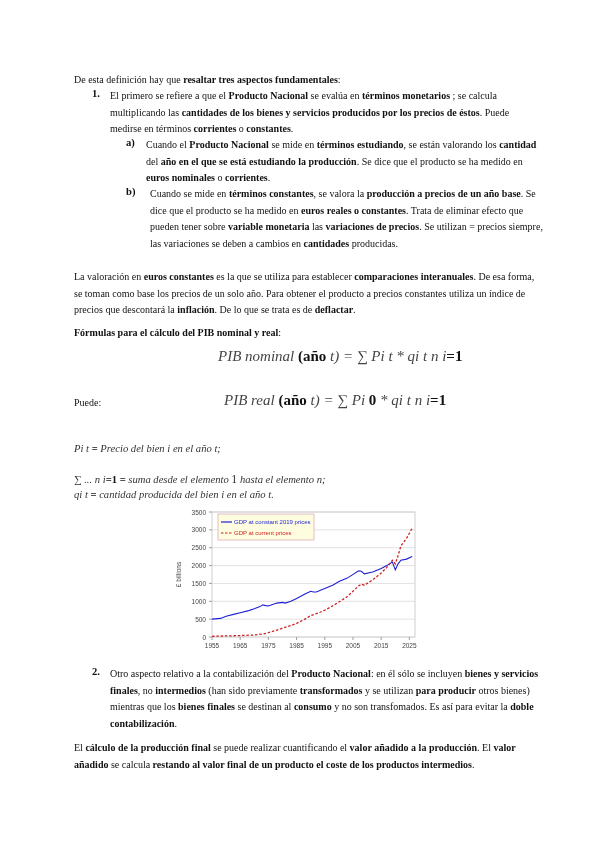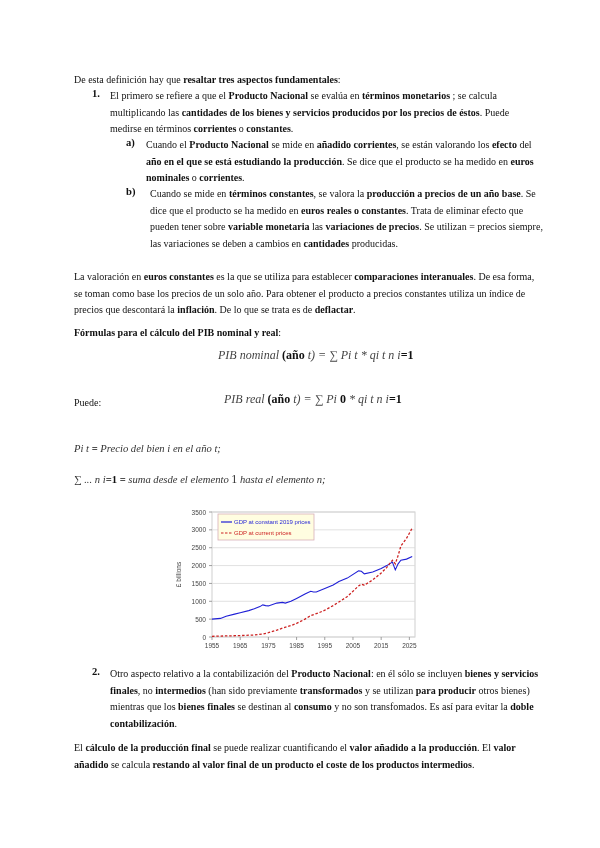--- a/index.html
+++ b/index.html
@@ -2,21 +2,21 @@
 <html><head>
 <meta charset="utf-8">
 <style>
   html, body { margin: 0; padding: 0; background: #ffffff; }
   body { width: 600px; height: 848px; position: relative; overflow: hidden;
          font-family: "Liberation Serif", "DejaVu Serif", serif; color: #111; }
   .page { position: absolute; left: 0; top: 0; width: 600px; height: 848px; }
   .p { position: absolute; font-size: 10px; line-height: 16.5px; }
   b { font-weight: bold; }
   .item-num { position: absolute; font-weight: bold; font-size: 10.6px; }
-  .formula { position: absolute; font-size: 12px; font-style: italic; color: #444; }
+  .formula { position: absolute; font-size: 15px; font-style: italic; color: #444; }
   .formula b { font-style: normal; color: #111; }
   .def { position: absolute; left: 74px; font-size: 10.6px; font-style: italic; color: #333; }
   .def b { font-style: normal; color: #111; }
   .chart-wrap { position: absolute; left: 168px; top: 505px; width: 256px; height: 150px; background: #fff; }
   svg text { font-family: "Liberation Sans", "DejaVu Sans", sans-serif; }
 </style>
 </head>
 <body>
 
 <div class="page">
@@ -25,21 +25,21 @@
     <span>De esta definición hay que </span><b>resaltar tres aspectos fundamentales</b><span>:</span>
   </div>
 
   <span class="item-num" style="left:92px; top:88px;">1.</span>
   <div class="p" style="left:110px; top:88px; width:430px;">
     <span>El primero se refiere a que el </span><b>Producto Nacional</b><span> se evalúa en </span><b>términos monetarios</b><span> ; se calcula multiplicando las </span><b>cantidades de los bienes y servicios producidos por los precios de éstos</b><span>. Puede medirse en términos </span><b>corrientes</b><span> o </span><b>constantes</b><span>.</span>
   </div>
 
   <span class="item-num" style="left:126px; top:137px;">a)</span>
   <div class="p" style="left:146px; top:137px; width:396px;">
-    <span>Cuando el </span><b>Producto Nacional</b><span> se mide en </span><b>añadido corrientes</b><span>, se están valorando los </span><b>efecto</b><span> del </span><b>año en el que se está estudiando la producción</b><span>. Se dice que el producto se ha medido en </span><b>euros nominales</b><span> o </span><b>corrientes</b><span>.</span>
+    <span>Cuando el </span><b>Producto Nacional</b><span> se mide en </span><b>términos estudiando</b><span>, se están valorando los </span><b>cantidad</b><span> del </span><b>año en el que se está estudiando la producción</b><span>. Se dice que el producto se ha medido en </span><b>euros nominales</b><span> o </span><b>corrientes</b><span>.</span>
   </div>
 
   <span class="item-num" style="left:126px; top:186px;">b)</span>
   <div class="p" style="left:150px; top:186px; width:396px;">
     <span>Cuando se mide en </span><b>términos constantes</b><span>, se valora la </span><b>producción a precios de un año base</b><span>. Se dice que el producto se ha medido en </span><b>euros reales o constantes</b><span>. Trata de eliminar efecto que pueden tener sobre </span><b>variable monetaria</b><span> las </span><b>variaciones de precios</b><span>. Se utilizan = precios siempre, las variaciones se deben a cambios en </span><b>cantidades</b><span> producidas.</span>
   </div>
 
   <div class="p" style="left:74px; top:269px; width:470px;">
     <span>La valoración en </span><b>euros constantes</b><span> es la que se utiliza para establecer </span><b>comparaciones interanuales</b><span>. De esa forma, se toman como base los precios de un solo año. Para obtener el producto a precios constantes utiliza un índice de precios que descontará la </span><b>inflación</b><span>. De lo que se trata es de </span><b>deflactar</b><span>.</span>
   </div>
@@ -56,20 +56,23 @@
     <span>PIB real </span><b>(</b><b>año </b><span>t</span><span>) = ∑ Pi </span><b>0</b><span> * qi t n i</span><b>=1</b>
   </div>
 
   <div class="p" style="left:74px; top:395px;">Puede:</div>
 
   <div class="def" style="top:440px;margin-top:32px;">
     <span>∑ ... n i</span><b>=1 = </b><span>suma desde el elemento </span><span style="font-style:normal;font-size:12px;">1</span><span> hasta el elemento n;</span>
   </div>
   <div class="def" style="top:443px;">
     <span>Pi t </span><b>= </b><span>Precio del bien i en el año t;</span>
+  </div>
+  <div class="def" style="top:489px;">
+    <span>qi t </span><b>= </b><span>cantidad producida del bien i en el año t.</span>
   </div>
 
   <div class="chart-wrap">
     <svg id="chart-svg" width="256" height="150" viewBox="0 0 256 150">
         <rect x="44" y="7" width="203" height="125" fill="#ffffff" stroke="#cfcfcf" stroke-width="1"></rect>
         <line x1="44" x2="247" y1="132" y2="132" stroke="#d9d9d9" stroke-width="0.8"></line>
         <line x1="41" x2="44" y1="132" y2="132" stroke="#888" stroke-width="0.8"></line>
         <text x="38" y="134.5" font-size="6.5" fill="#444" text-anchor="end">0</text>
         <line x1="44" x2="247" y1="114.14285714285714" y2="114.14285714285714" stroke="#d9d9d9" stroke-width="0.8"></line>
         <line x1="41" x2="44" y1="114.14285714285714" y2="114.14285714285714" stroke="#888" stroke-width="0.8"></line>

